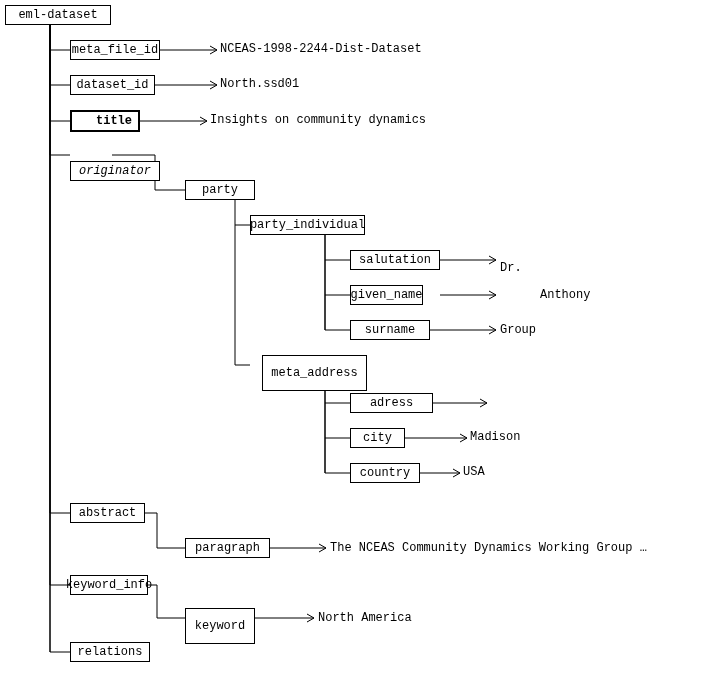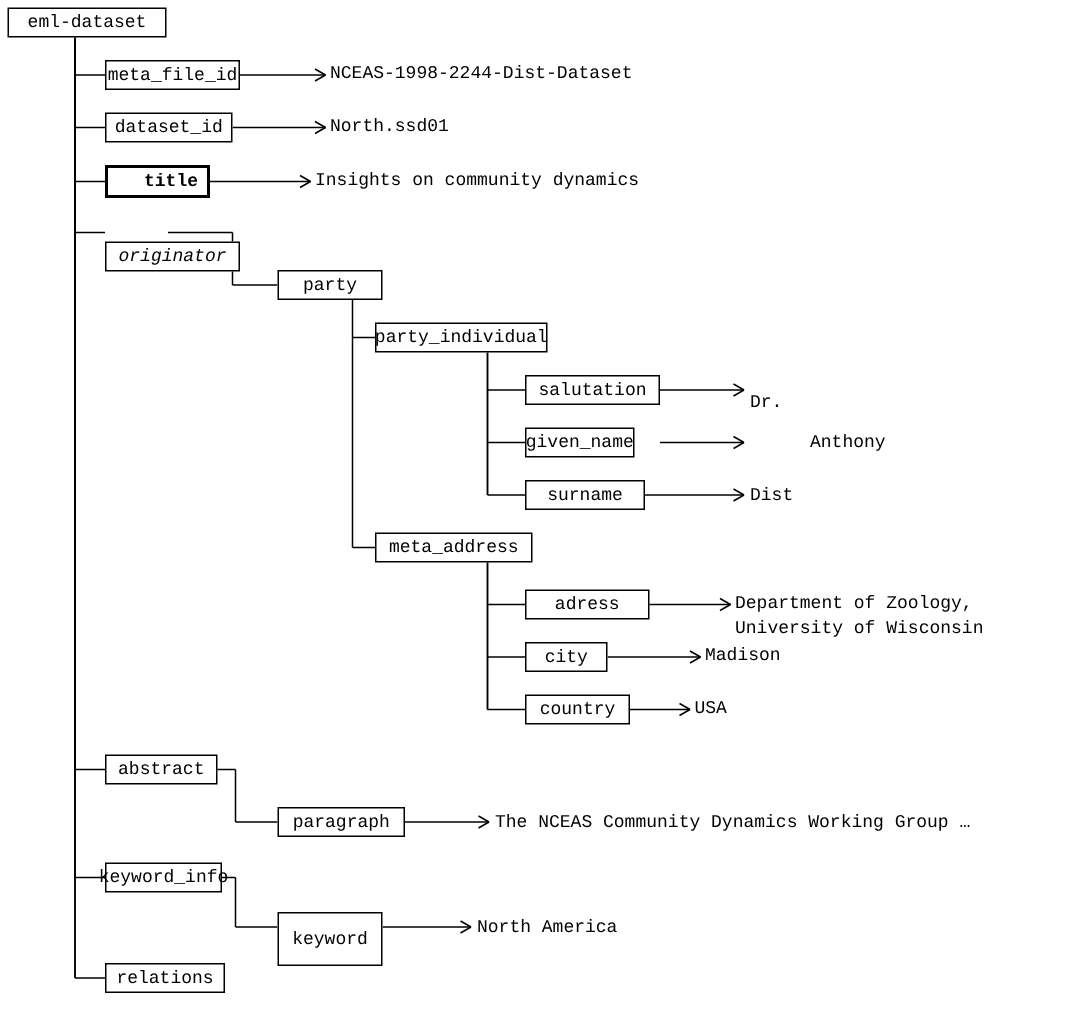--- a/index.html
+++ b/index.html
@@ -206,21 +206,21 @@
   </div>
 
   <div class="node" style="left:350px; top:285px; width:73px; height:20px;">
     <span>given_name</span>
   </div>
 
   <div class="node" style="left:350px; top:320px; width:80px; height:20px;">
     <span>surname</span>
   </div>
 
-  <div class="node" style="left:250px; top:355px; width:105px; height:20px;">
+  <div class="node" style="left:262px; top:355px; width:105px; height:36px;">
     <span>meta_address</span>
   </div>
 
   <div class="node" style="left:350px; top:393px; width:83px; height:20px;">
     <span>adress</span>
   </div>
 
   <div class="node" style="left:350px; top:428px; width:55px; height:20px;">
     <span>city</span>
   </div>
@@ -252,25 +252,22 @@
   <span class="value-text" style="left:220px; top:42px;">NCEAS-1998-2244-Dist-Dataset</span>
 
   <span class="value-text" style="left:220px; top:77px;">North.ssd01</span>
 
   <span class="value-text" style="left:210px; top:113px;">Insights on community dynamics</span>
 
   <span class="value-text" style="left:500px; top:261px;">Dr.</span>
 
   <span class="value-text" style="left:520px; top:288px;margin-left:20px;">Anthony</span>
 
-  <span class="value-text" style="left:500px; top:323px;">Dist</span>
-
-  <span class="value-text" style="left:490px; top:394px; line-height:1.4;">
-    Department of Zoology,<br>University of Wisconsin
-  </span>
+  <span class="value-text" style="left:500px; top:323px;">Group</span>
+
 
   <span class="value-text" style="left:470px; top:430px;">Madison</span>
 
   <span class="value-text" style="left:463px; top:465px;">USA</span>
 
   <span class="value-text" style="left:330px; top:541px;">The NCEAS Community Dynamics Working Group …</span>
 
   <span class="value-text" style="left:318px; top:611px;">North America</span>
 
 </div>

